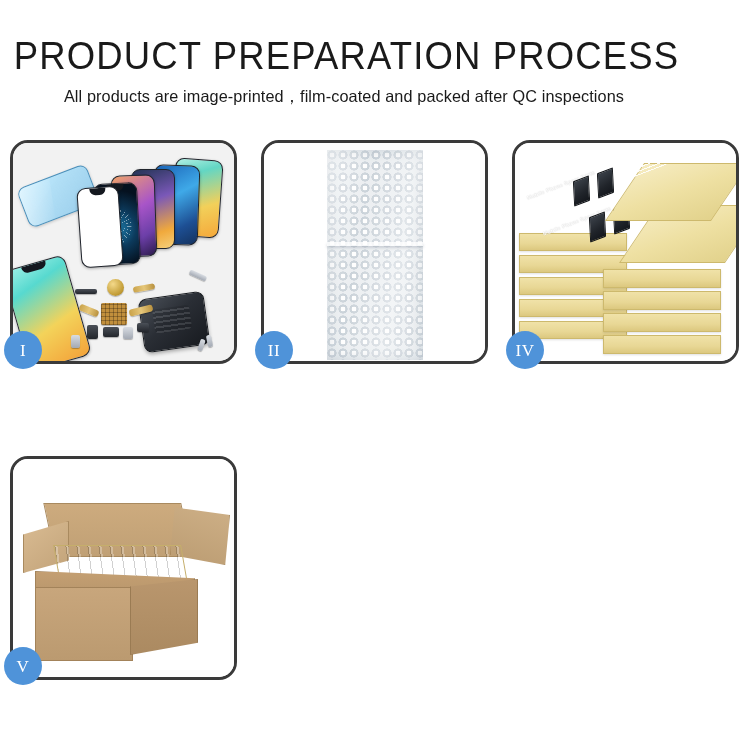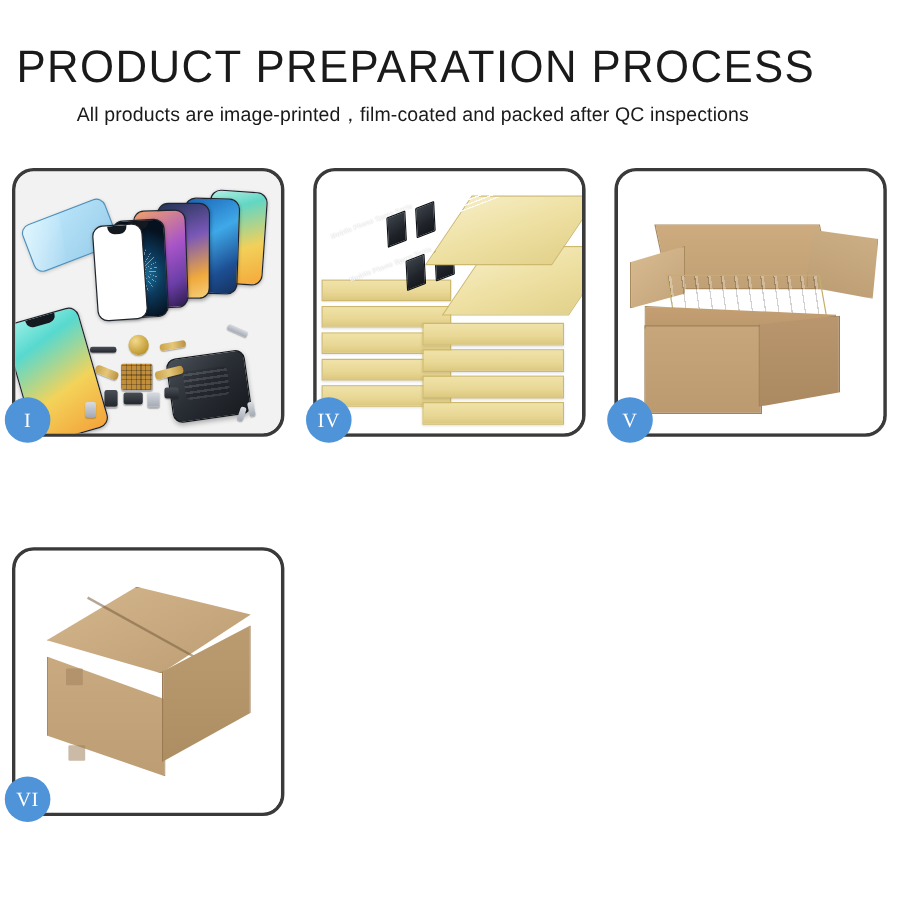--- a/index.html
+++ b/index.html
@@ -445,20 +445,27 @@
           <div class="part silver" style="left:58px; top:192px; width:9px; height:13px;"></div>
           <div class="part silver" style="left:186px; top:196px; width:5px; height:12px; transform:rotate(18deg);"></div>
           <div class="part silver" style="left:194px; top:192px; width:5px; height:12px; transform:rotate(-12deg);"></div>
           <div class="part silver" style="left:176px; top:130px; width:18px; height:5px; transform:rotate(24deg);"></div>
         </div>
       </div>
       <div class="badge">I</div>
       <span class="sr-only">Mobile phone screens, displays and spare parts laid out</span>
     </div>
 
+    <div class="panel">
+      <div class="panel-inner">
+        <div class="bubble-pouch"></div>
+      </div>
+      <div class="badge">II</div>
+      <span class="sr-only">Item wrapped in clear bubble wrap pouch</span>
+    </div>
 
 
     <div class="panel">
       <div class="panel-inner">
         <div class="stack">
 
           <div class="sbox" style="left:4px;  top:178px; width:106px; height:16px;"></div>
           <div class="sbox" style="left:4px;  top:156px; width:106px; height:16px;"></div>
           <div class="sbox" style="left:4px;  top:134px; width:106px; height:16px;"></div>
           <div class="sbox" style="left:4px;  top:112px; width:106px; height:16px;"></div>
@@ -493,27 +500,15 @@
         <div class="carton-flap-r"></div>
         <div class="carton-contents"></div>
         <div class="carton-front-top"></div>
         <div class="carton-front"></div>
         <div class="carton-side"></div>
       </div>
       <div class="badge">V</div>
       <span class="sr-only">Yellow boxes loaded into open brown shipping carton</span>
     </div>
 
-    <div class="panel">
-      <div class="panel-inner">
-        <div class="cc-top"></div>
-        <div class="cc-top-seam"></div>
-        <div class="cc-front"></div>
-        <div class="cc-side"></div>
-        <div class="cc-tab" style="left:42px; top:98px; width:14px; height:14px;"></div>
-        <div class="cc-tab" style="left:44px; top:162px; width:14px; height:13px;"></div>
-      </div>
-      <div class="badge">VI</div>
-      <span class="sr-only">Sealed brown shipping carton ready for dispatch</span>
-    </div>
 
   </div>
 </div>
 
 </body></html>

